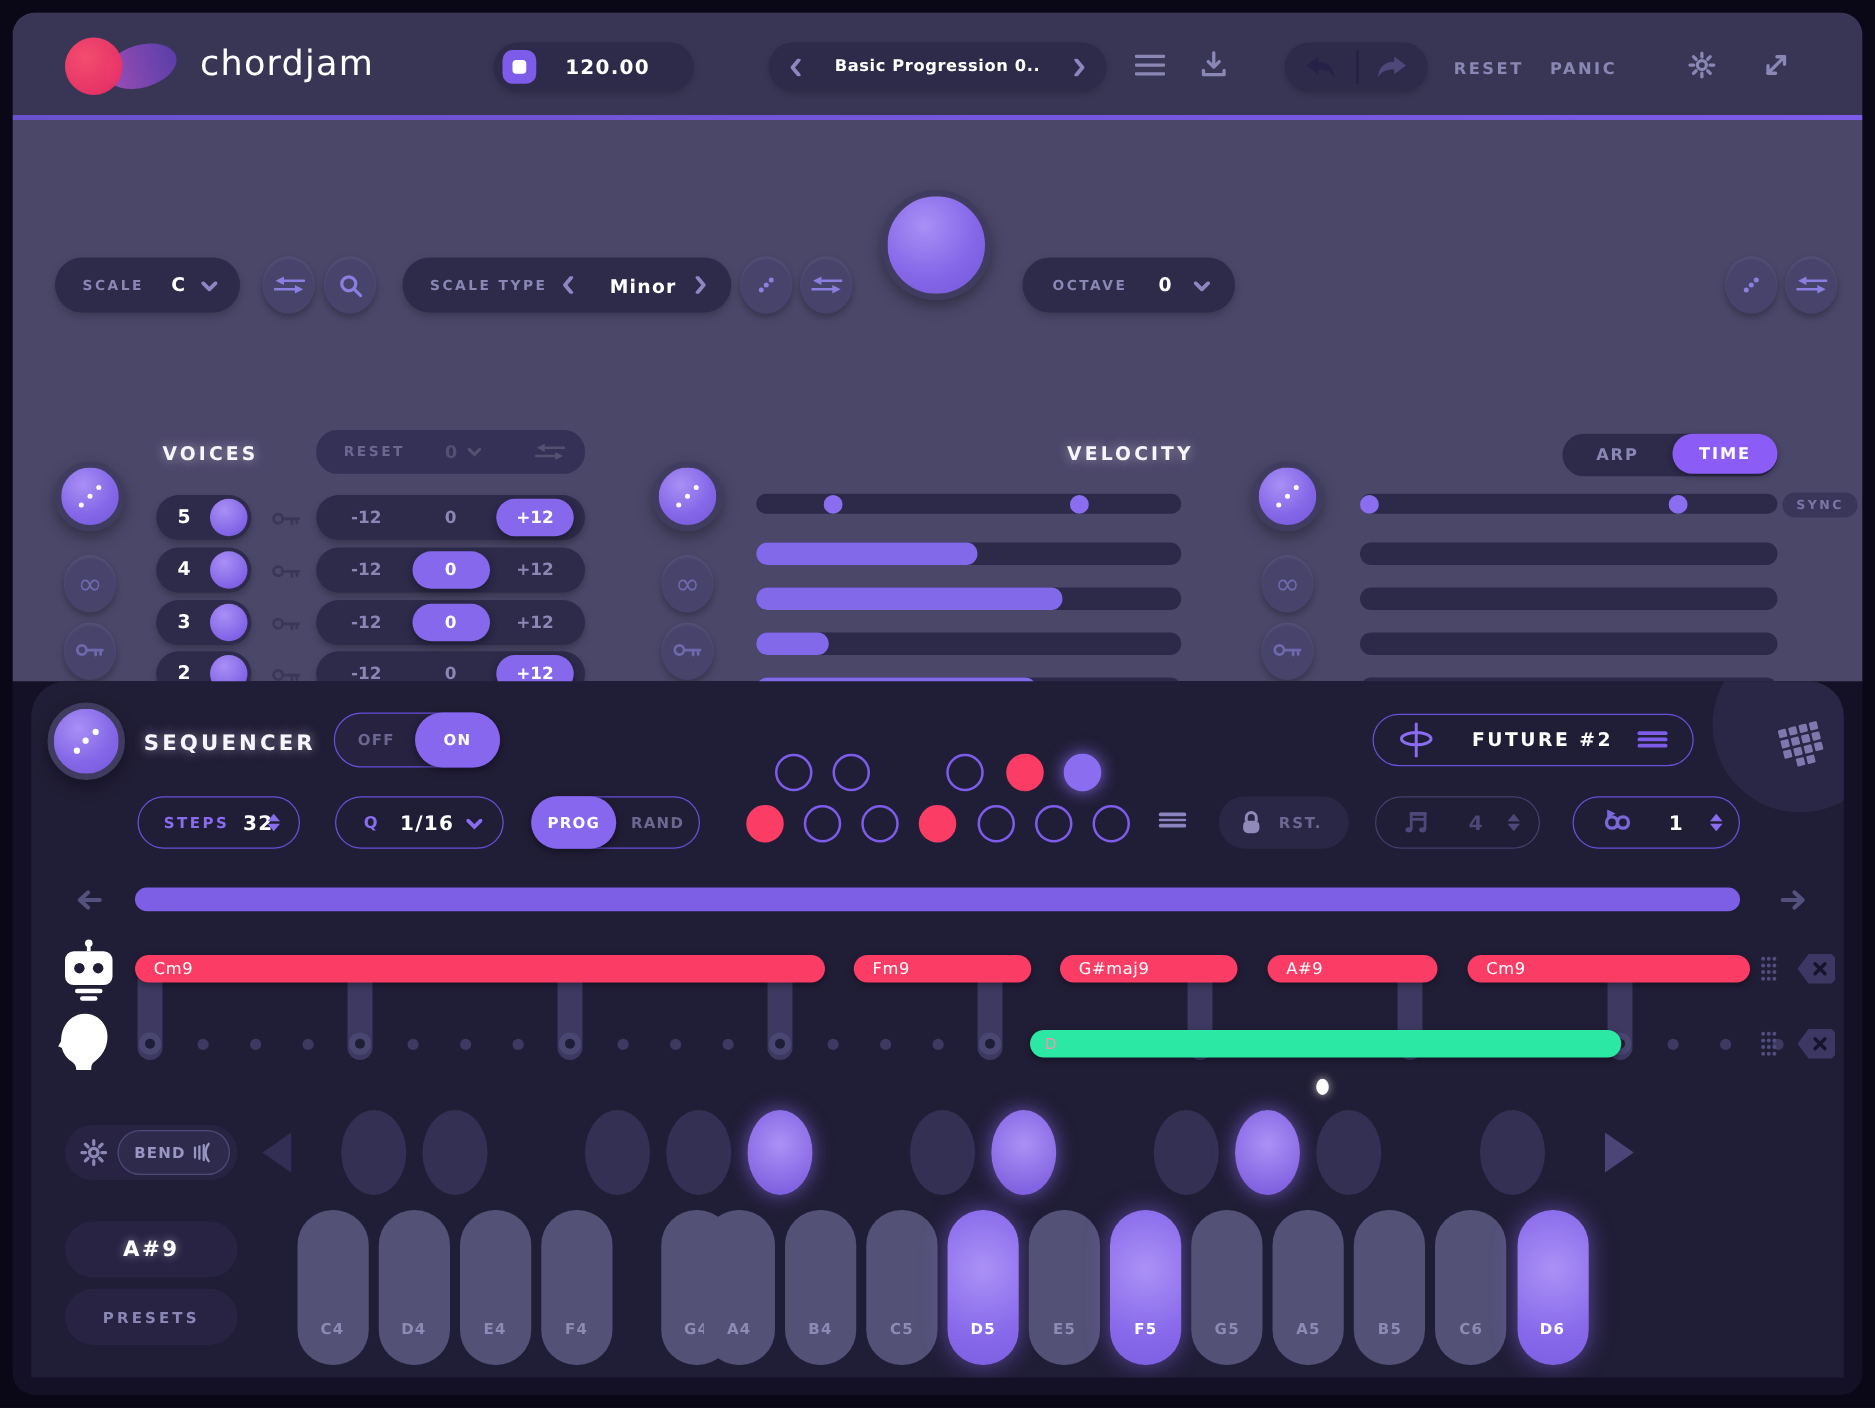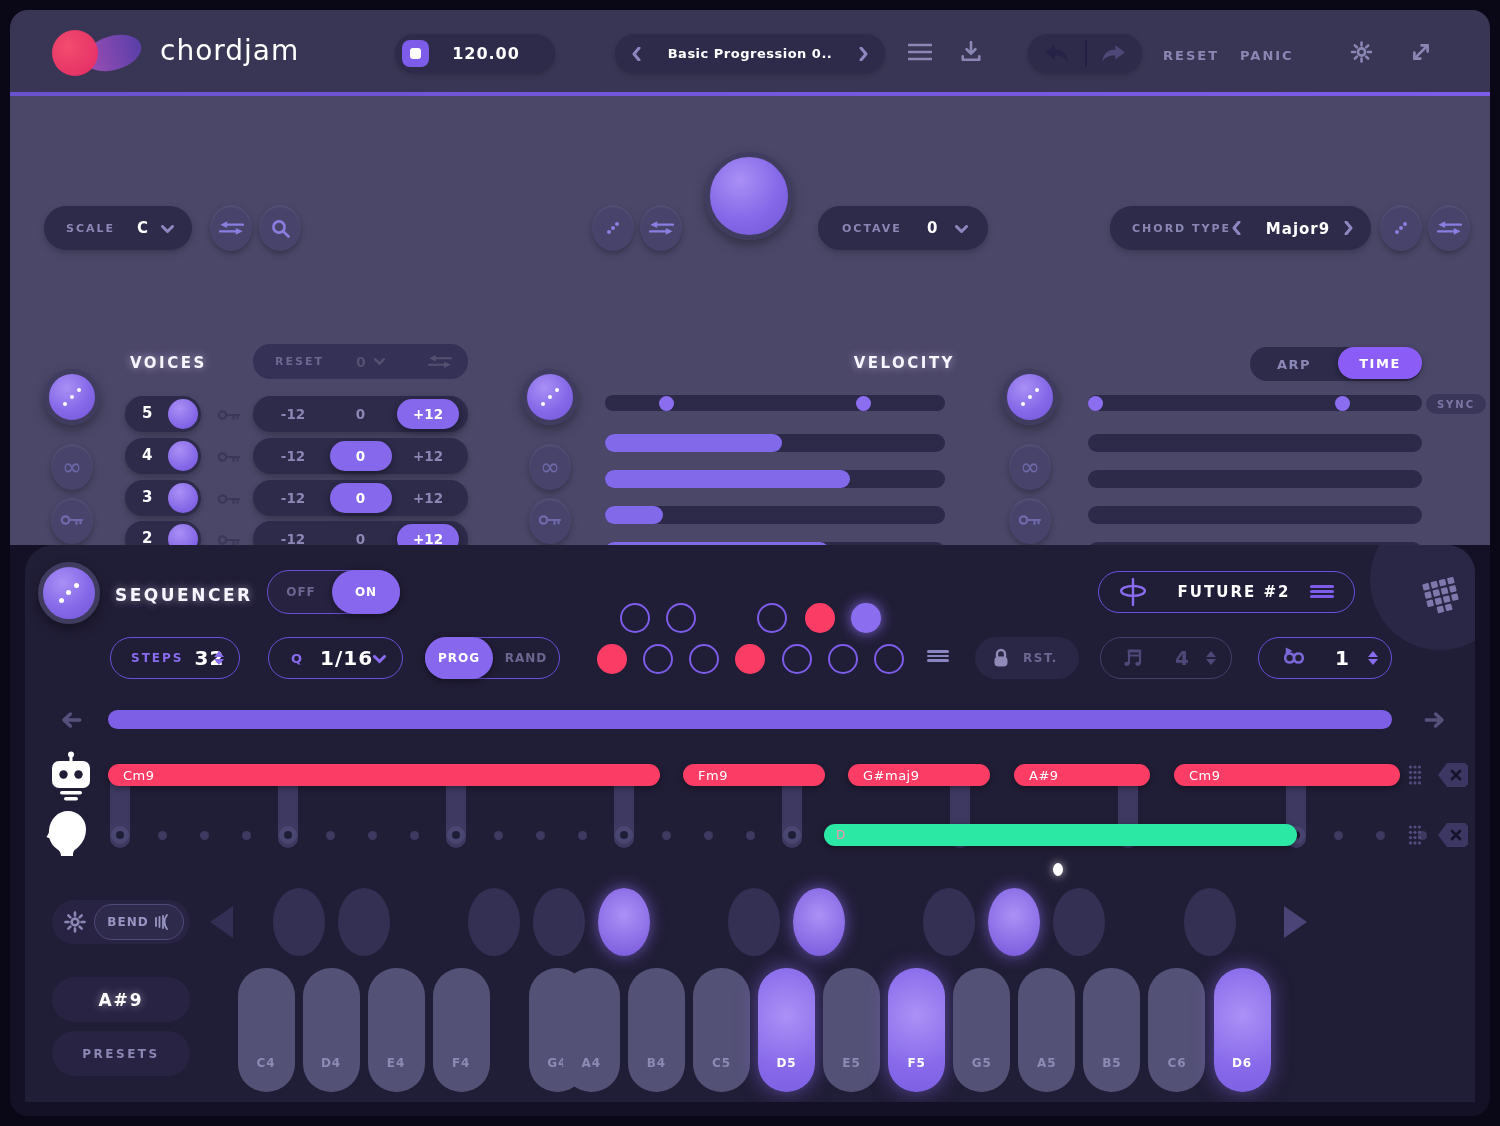--- a/index.html
+++ b/index.html
@@ -47,21 +47,21 @@
   .num-pill .kn { position:absolute; right:3px; top:3px; width:30px; height:30px; border-radius:50%; background:radial-gradient(circle at 38% 30%, #a98ff5, #7e60e4 75%); }
   .sel-strip { position:absolute; left:128px; top:0; width:215px; height:36px; background:#2d2a4a; border-radius:18px; box-shadow:0 3px 6px rgba(0,0,0,0.25); }
   .opt { position:absolute; top:3px; width:62px; height:30px; border-radius:15px; display:flex; align-items:center; justify-content:center; color:#8b87b5; font-size:13.5px; font-weight:bold; }
   .opt.sel { background:#8668ec; color:#fff; box-shadow:0 3px 7px rgba(0,0,0,0.35); }
 
   
   .seq-panel { position:absolute; left:15px; top:535px; width:1450px; height:557px; background:#201d36; border-radius:28px 28px 0 0; overflow:hidden; }
   .corner-bump { position:absolute; right:-35px; top:-35px; width:140px; height:140px; border-radius:50%; background:#2a2645; }
   .seq-pill { position:absolute; border:1.5px solid #6a4fd9; border-radius:22px; display:flex; align-items:center; }
   .seq-lblp { font-size:12px; font-weight:bold; color:#8a6cf0; letter-spacing:2px; }
-  .seq-val { font-size:20px; font-weight:bold; color:#fff; letter-spacing:1px; }
+  .seq-val { font-size:16px; font-weight:bold; color:#fff; letter-spacing:1px; }
   .dim { color:#4e4878 !important; }
   .stepper { display:inline-flex; flex-direction:column; gap:2px; }
   .stepper .t-up { width:0; height:0; border-left:5px solid transparent; border-right:5px solid transparent; border-bottom:6px solid #8a6cf0; }
   .stepper .t-dn { width:0; height:0; border-left:5px solid transparent; border-right:5px solid transparent; border-top:6px solid #8a6cf0; }
   .pcirc { position:absolute; width:30px; height:30px; border-radius:50%; border:2px solid #7c5ce8; }
   .pcirc.pink { background:#fb3d66; border-color:#fb3d66; }
   .pcirc.purple { background:#8b6ef0; border-color:#8b6ef0; box-shadow:0 0 14px rgba(139,110,240,0.9); }
   .hline { width:22px; height:2.5px; border-radius:2px; background:#8a84c0; margin:2px 0; }
   .timeline-bar { position:absolute; left:83px; top:165px; width:1284px; height:19px; border-radius:10px; background:#7d5fe6; }
   .arrow-btn { position:absolute; width:22px; height:18px; }
@@ -187,20 +187,30 @@
     </div>
     <div class="oval-btn" style="left:249px;top:109px;">
       <svg width="19" height="19" viewBox="0 0 19 19">
           <g stroke="#8a7fe0" stroke-width="2.6" fill="none" stroke-linecap="round">
             <circle cx="8" cy="8" r="5.6"></circle>
             <line x1="12.5" y1="12.5" x2="17.5" y2="17.5"></line>
           </g>
         </svg>
     </div>
 
+    <div class="pill-dark" style="left:312px;top:110px;width:263px;">
+      <span class="lbl" style="margin-left:22px;">SCALE TYPE</span>
+      <svg style="position:absolute;left:128px;top:15px;" width="9" height="14" viewBox="0 0 9 14">
+          <polyline class="chev" points="7,1 2,7 7,13"></polyline>
+        </svg>
+      <span class="val" style="position:absolute;left:150px;width:85px;text-align:center;top:14px;">Minor</span>
+      <svg style="position:absolute;right:20px;top:15px;" width="9" height="14" viewBox="0 0 9 14">
+          <polyline class="chev" points="2,1 7,7 2,13"></polyline>
+        </svg>
+    </div>
     <div class="oval-btn" style="left:582px;top:109px;">
       <svg width="18" height="18" viewBox="0 0 18 18">
           <g fill="#8a7fe0">
             <circle cx="5" cy="13" r="2"></circle>
             <circle cx="9" cy="9" r="2"></circle>
             <circle cx="13" cy="5" r="2"></circle>
           </g>
         </svg>
     </div>
     <div class="oval-btn" style="left:630px;top:109px;">
@@ -217,30 +227,20 @@
     <div class="knob" style="left:695px;top:56px;width:88px;height:88px;"></div>
 
     <div class="pill-dark" style="left:808px;top:110px;width:170px;text-align:right;">
       <span class="lbl" style="margin-left:24px;">OCTAVE</span>
       <span class="val" style="margin-left:25px;">0</span>
       <svg style="position:absolute;right:20px;top:19px;" width="13" height="9" viewBox="0 0 13 9">
           <polyline class="chev" points="1.5,1.5 6.5,6.5 11.5,1.5"></polyline>
         </svg>
     </div>
 
-    <div class="pill-dark" style="left:1100px;top:110px;width:261px;">
-      <span class="lbl" style="margin-left:22px;">CHORD TYPE</span>
-      <svg style="position:absolute;left:122px;top:15px;" width="9" height="14" viewBox="0 0 9 14">
-          <polyline class="chev" points="7,1 2,7 7,13"></polyline>
-        </svg>
-      <span class="val" style="position:absolute;left:142px;width:92px;text-align:center;top:14px;">Major9</span>
-      <svg style="position:absolute;right:18px;top:15px;" width="9" height="14" viewBox="0 0 9 14">
-          <polyline class="chev" points="2,1 7,7 2,13"></polyline>
-        </svg>
-    </div>
     <div class="oval-btn" style="left:1370px;top:109px;">
       <svg width="18" height="18" viewBox="0 0 18 18">
           <g fill="#8a7fe0">
             <circle cx="5" cy="13" r="2"></circle>
             <circle cx="9" cy="9" r="2"></circle>
             <circle cx="13" cy="5" r="2"></circle>
           </g>
         </svg>
     </div>
     <div class="oval-btn" style="left:1418px;top:109px;">

